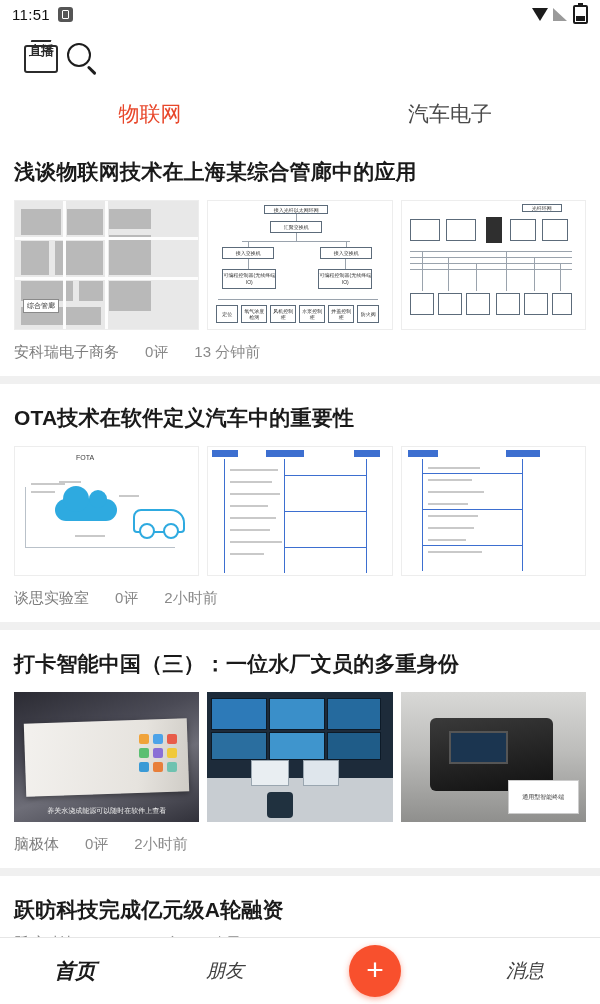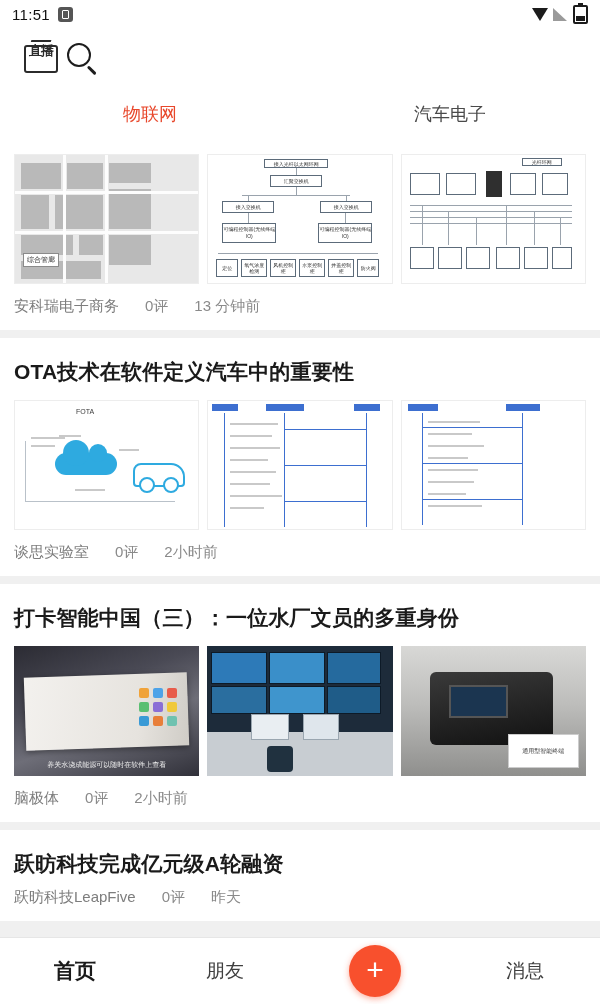--- a/index.html
+++ b/index.html
@@ -207,21 +207,21 @@
   .sub-tabs {
     height: 48px;
     background: #ffffff;
     display: flex;
     align-items: center;
     flex: none;
   }
   .sub-tab {
     flex: 1;
     text-align: center;
-    font-size: 18px;
+    font-size: 21px;
     color: #4a4a4a;
   }
   .sub-tab.active {
     color: #e8472b;
   }
 
   
   .feed {
     flex: 1;
     overflow: hidden;
@@ -430,20 +430,21 @@
     display: flex;
     align-items: center;
     flex: none;
     position: relative;
   }
   .bottom-item {
     flex: 1;
     text-align: center;
     font-size: 19px;
     color: #3f3f3f;
+    font-style: italic;
   }
   .bottom-item.active {
     font-weight: 700;
     color: #1a1a1a;
     font-size: 21px;
   }
   .fab-wrap {
     flex: 1;
     display: flex;
     justify-content: center;
@@ -489,20 +490,21 @@
   </div>
 
   <div class="sub-tabs">
     <div class="sub-tab active">物联网</div>
     <div class="sub-tab">汽车电子</div>
   </div>
 
   <div class="feed">
 
     <div class="card">
+      <div class="card-title">浅谈物联网技术在上海某综合管廊中的应用</div>
       <div class="thumb-row">
 
         <div class="thumb">
           <div class="art gray-map">
             <div class="blk" style="left:6px;top:8px;width:40px;height:26px;"></div>
             <div class="blk" style="left:52px;top:8px;width:36px;height:26px;"></div>
             <div class="blk" style="left:94px;top:8px;width:42px;height:20px;"></div>
             <div class="blk" style="left:6px;top:40px;width:28px;height:34px;"></div>
             <div class="blk" style="left:40px;top:40px;width:48px;height:34px;"></div>
             <div class="blk" style="left:94px;top:34px;width:42px;height:40px;"></div>

